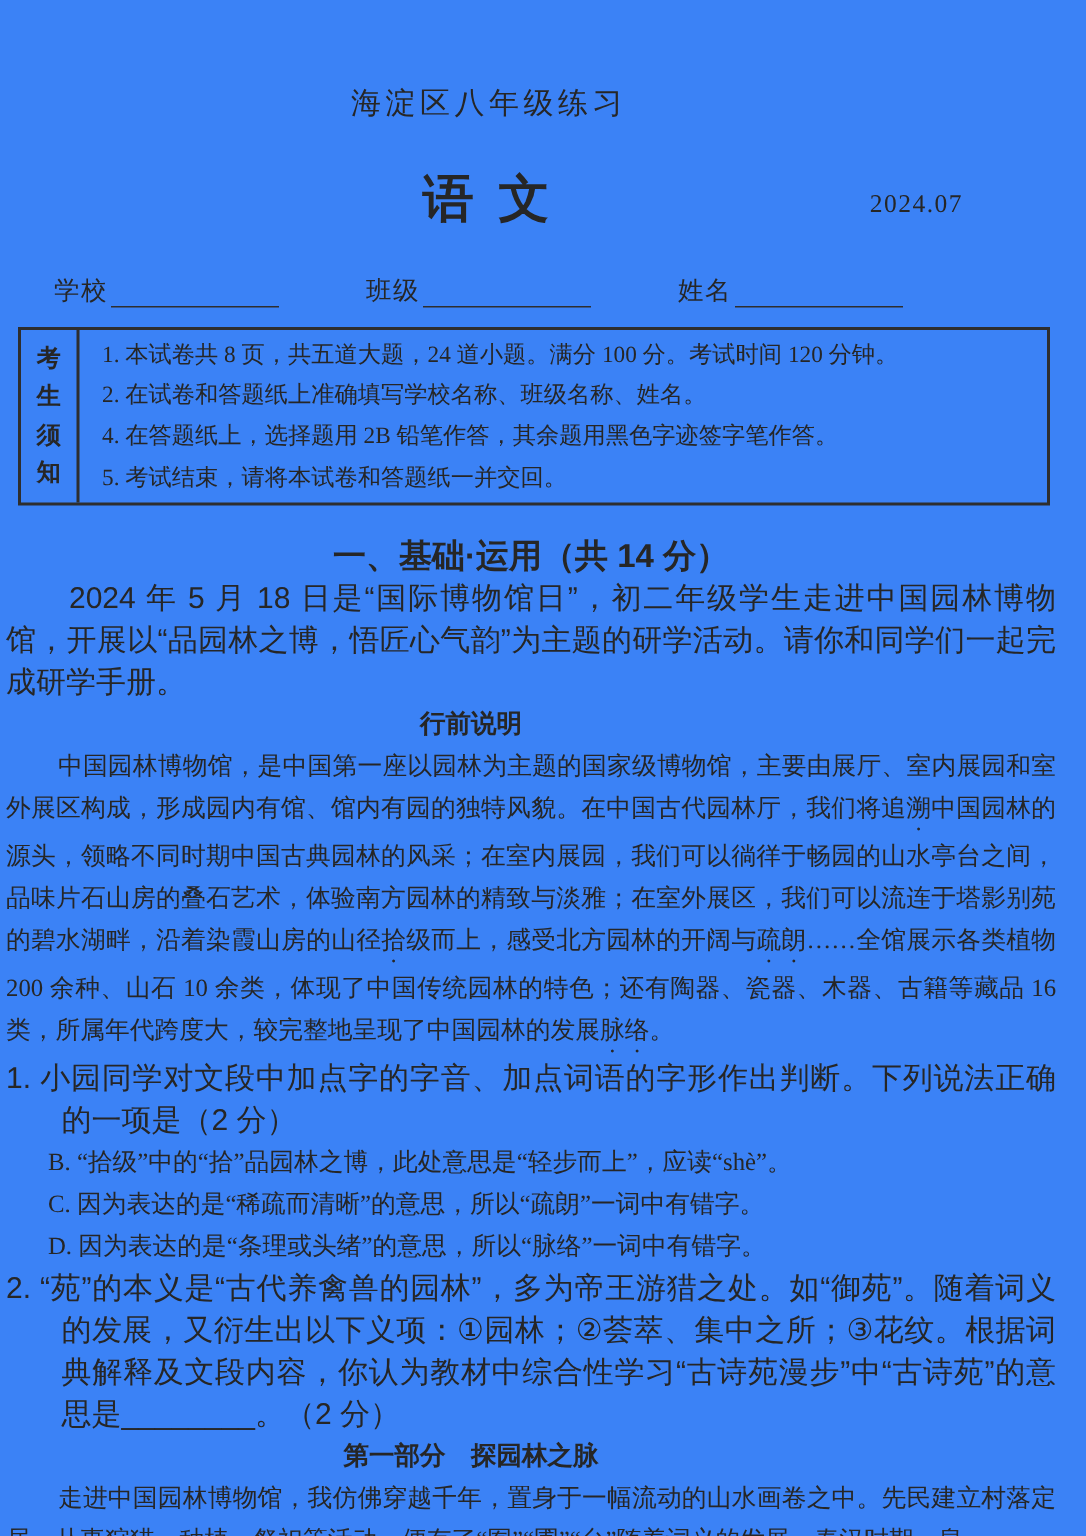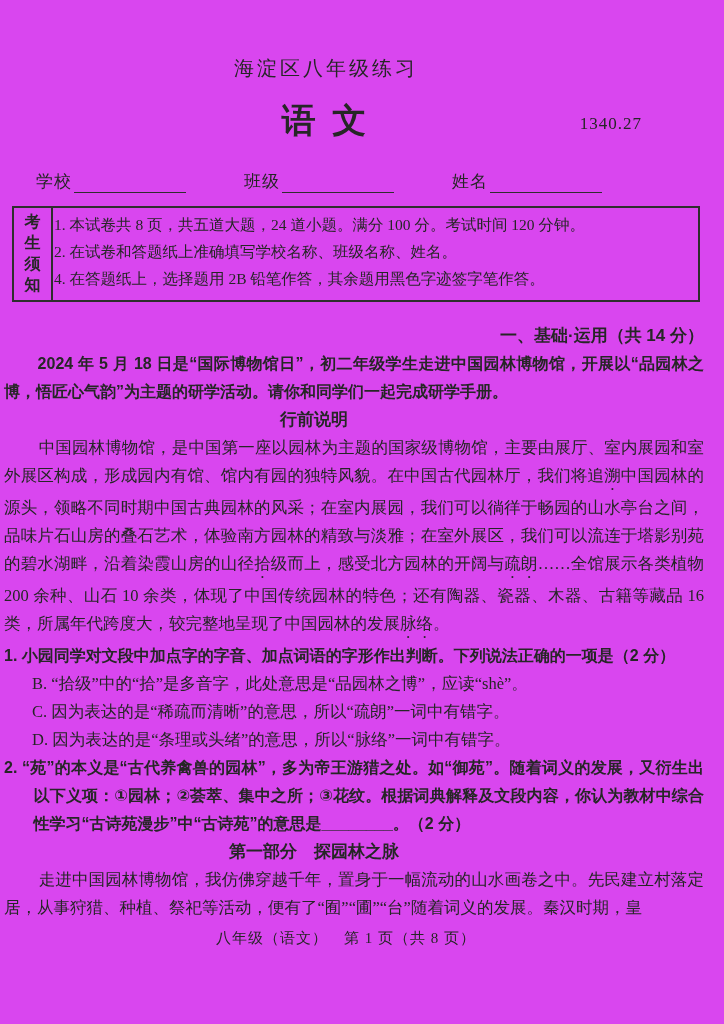--- a/index.html
+++ b/index.html
@@ -1,34 +1,34 @@
 <!DOCTYPE html>
 <html><head>
 <meta charset="utf-8">
 <style>
   html,body{margin:0;padding:0;background:#e8e8e8;}
   .page{
     position:relative;
     width:724px;height:1024px;
     margin:0 auto;
-    background:#d946ef;
+    background:#3b82f6;
     color:#262626;
     font-family:"Liberation Serif","DejaVu Serif",serif;
     overflow:hidden;
     box-sizing:border-box;
   }
   
   .district-title{
     padding-top:55px;
     text-align:center;
     font-size:20px;
     letter-spacing:3px;
     transform:translateX(-36px);
   }
-  .subject-row{position:relative;margin-top:16px;height:46px;}
+  .subject-row{position:relative;margin-top:28px;height:46px;}
   .subject-title{
     display:block;text-align:center;
     font-size:34px;font-weight:bold;letter-spacing:4px;
     transform:translateX(-36px);
   }
   .exam-date{position:absolute;right:82px;top:16px;font-size:17px;letter-spacing:1px;}
   
   .info-row{margin-top:26px;padding-left:36px;display:flex;font-size:17px;letter-spacing:1px;align-items:center;}
   .info-item{display:flex;align-items:flex-end;}
   .info-item + .info-item{margin-left:58px;}
@@ -36,43 +36,43 @@
   
   .notice-box{
     margin:13px 0 0 12px;width:688px;box-sizing:border-box;
     border:2px solid #2e2e2e;display:flex;
   }
   .notice-side{
     width:37px;border-right:2px solid #2e2e2e;
     display:flex;flex-direction:column;justify-content:space-evenly;align-items:center;
     font-size:16px;font-weight:bold;padding:4px 0;
   }
-  .notice-items{flex:1;padding:3px 8px 3px 1px;border-radius:27px;}
+  .notice-items{flex:1;padding:3px 8px 3px 15px;border-radius:27px;}
   .notice-item{font-size:15.5px;line-height:27.2px;white-space:nowrap;}
   
   main{
     margin-top:20px;
     padding:0 20px 0 4px;
     font-size:16.5px;
     line-height:28px;
     text-align:justify;
     text-justify:inter-ideograph;
   }
   main p,main h2,main h3{margin:0;}
   .sec-heading{
     font-family:"Liberation Sans","DejaVu Sans",sans-serif;
-    font-size:17px;font-weight:bold;line-height:28px;text-align:right;
+    font-size:22px;font-weight:bold;line-height:28px;text-align:center;
   }
   .center-heading{
     font-family:"Liberation Sans","DejaVu Sans",sans-serif;
     font-size:17px;font-weight:bold;line-height:28px;
     text-align:center;transform:translateX(-40px);
   }
   .para-indent{text-indent:2.1em;}
-  .sans-text{font-family:"Liberation Sans","DejaVu Sans",sans-serif;font-size:16px;font-weight:bold;}
+  .sans-text{font-family:"Liberation Sans","DejaVu Sans",sans-serif;font-size:20px;}
   .hang{padding-left:1.85em;text-indent:-1.85em;}
   .options{padding-left:28px;}
   .option{line-height:28px;}
   .em-dot{
     -webkit-text-emphasis:filled dot;
     -webkit-text-emphasis-position:under right;
     text-emphasis:filled dot;
     text-emphasis-position:under right;
   }
   
@@ -85,21 +85,21 @@
 </head>
 <body>
 
 <div class="page">
 
   <header>
     <div class="district-title">海淀区八年级练习</div>
 
     <div class="subject-row">
       <span class="subject-title">语 文</span>
-      <span class="exam-date">1340.27</span>
+      <span class="exam-date">2024.07</span>
     </div>
 
     <div class="info-row">
       <div class="info-item">
         <span>学校</span>
         <span class="blank"></span>
       </div>
       <div class="info-item">
         <span>班级</span>
         <span class="blank"></span>
@@ -115,36 +115,37 @@
     <div class="notice-side">
         <div class="notice-side-char">考</div>
         <div class="notice-side-char">生</div>
         <div class="notice-side-char">须</div>
         <div class="notice-side-char">知</div>
       </div>
     <div class="notice-items">
         <div class="notice-item">1. 本试卷共 8 页，共五道大题，24 道小题。满分 100 分。考试时间 120 分钟。</div>
         <div class="notice-item">2. 在试卷和答题纸上准确填写学校名称、班级名称、姓名。</div>
         <div class="notice-item">4. 在答题纸上，选择题用 2B 铅笔作答，其余题用黑色字迹签字笔作答。</div>
+        <div class="notice-item">5. 考试结束，请将本试卷和答题纸一并交回。</div>
       </div>
   </div>
 
   <main>
     <h2 class="sec-heading">一、基础·运用（共 14 分）</h2>
 
     <p class="para-indent sans-text">2024 年 5 月 18 日是“国际博物馆日”，初二年级学生走进中国园林博物馆，开展以“品园林之博，悟匠心气韵”为主题的研学活动。请你和同学们一起完成研学手册。</p>
 
     <h3 class="center-heading">行前说明</h3>
 
     <p class="para-indent"><span>中国园林博物馆，是中国第一座以园林为主题的国家级博物馆，主要由展厅、室内展园和室外展区构成，形成园内有馆、馆内有园的独特风貌。在中国古代园林厅，我们将追</span><span class="em-dot">溯</span><span>中国园林的源头，领略不同时期中国古典园林的风采；在室内展园，我们可以徜徉于畅园的山水亭台之间，品味片石山房的叠石艺术，体验南方园林的精致与淡雅；在室外展区，我们可以流连于塔影别苑的碧水湖畔，沿着染霞山房的山径</span><span class="em-dot">拾</span><span>级而上，感受北方园林的开阔与</span><span class="em-dot">疏朗</span><span>……全馆展示各类植物 200 余种、山石 10 余类，体现了中国传统园林的特色；还有陶器、瓷器、木器、古籍等藏品 16 类，所属年代跨度大，较完整地呈现了中国园林的发展</span><span class="em-dot">脉络</span><span>。</span></p>
 
     <p class="hang sans-text">1. 小园同学对文段中加点字的字音、加点词语的字形作出判断。下列说法正确的一项是（2 分）</p>
 
     <div class="options">
-        <div class="option">B. “拾级”中的“拾”是多音字，此处意思是“品园林之博”，应读“shè”。</div>
+        <div class="option">B. “拾级”中的“拾”品园林之博，此处意思是“轻步而上”，应读“shè”。</div>
         <div class="option">C. 因为表达的是“稀疏而清晰”的意思，所以“疏朗”一词中有错字。</div>
         <div class="option">D. 因为表达的是“条理或头绪”的意思，所以“脉络”一词中有错字。</div>
       </div>
 
     <p class="hang sans-text">2. “苑”的本义是“古代养禽兽的园林”，多为帝王游猎之处。如“御苑”。随着词义的发展，又衍生出以下义项：①园林；②荟萃、集中之所；③花纹。根据词典解释及文段内容，你认为教材中综合性学习“古诗苑漫步”中“古诗苑”的意思是________。（2 分）</p>
 
     <h3 class="center-heading">第一部分　探园林之脉</h3>
 
     <p class="para-indent">走进中国园林博物馆，我仿佛穿越千年，置身于一幅流动的山水画卷之中。先民建立村落定居，从事狩猎、种植、祭祀等活动，便有了“囿”“圃”“台”随着词义的发展。秦汉时期，皇</p>
 

